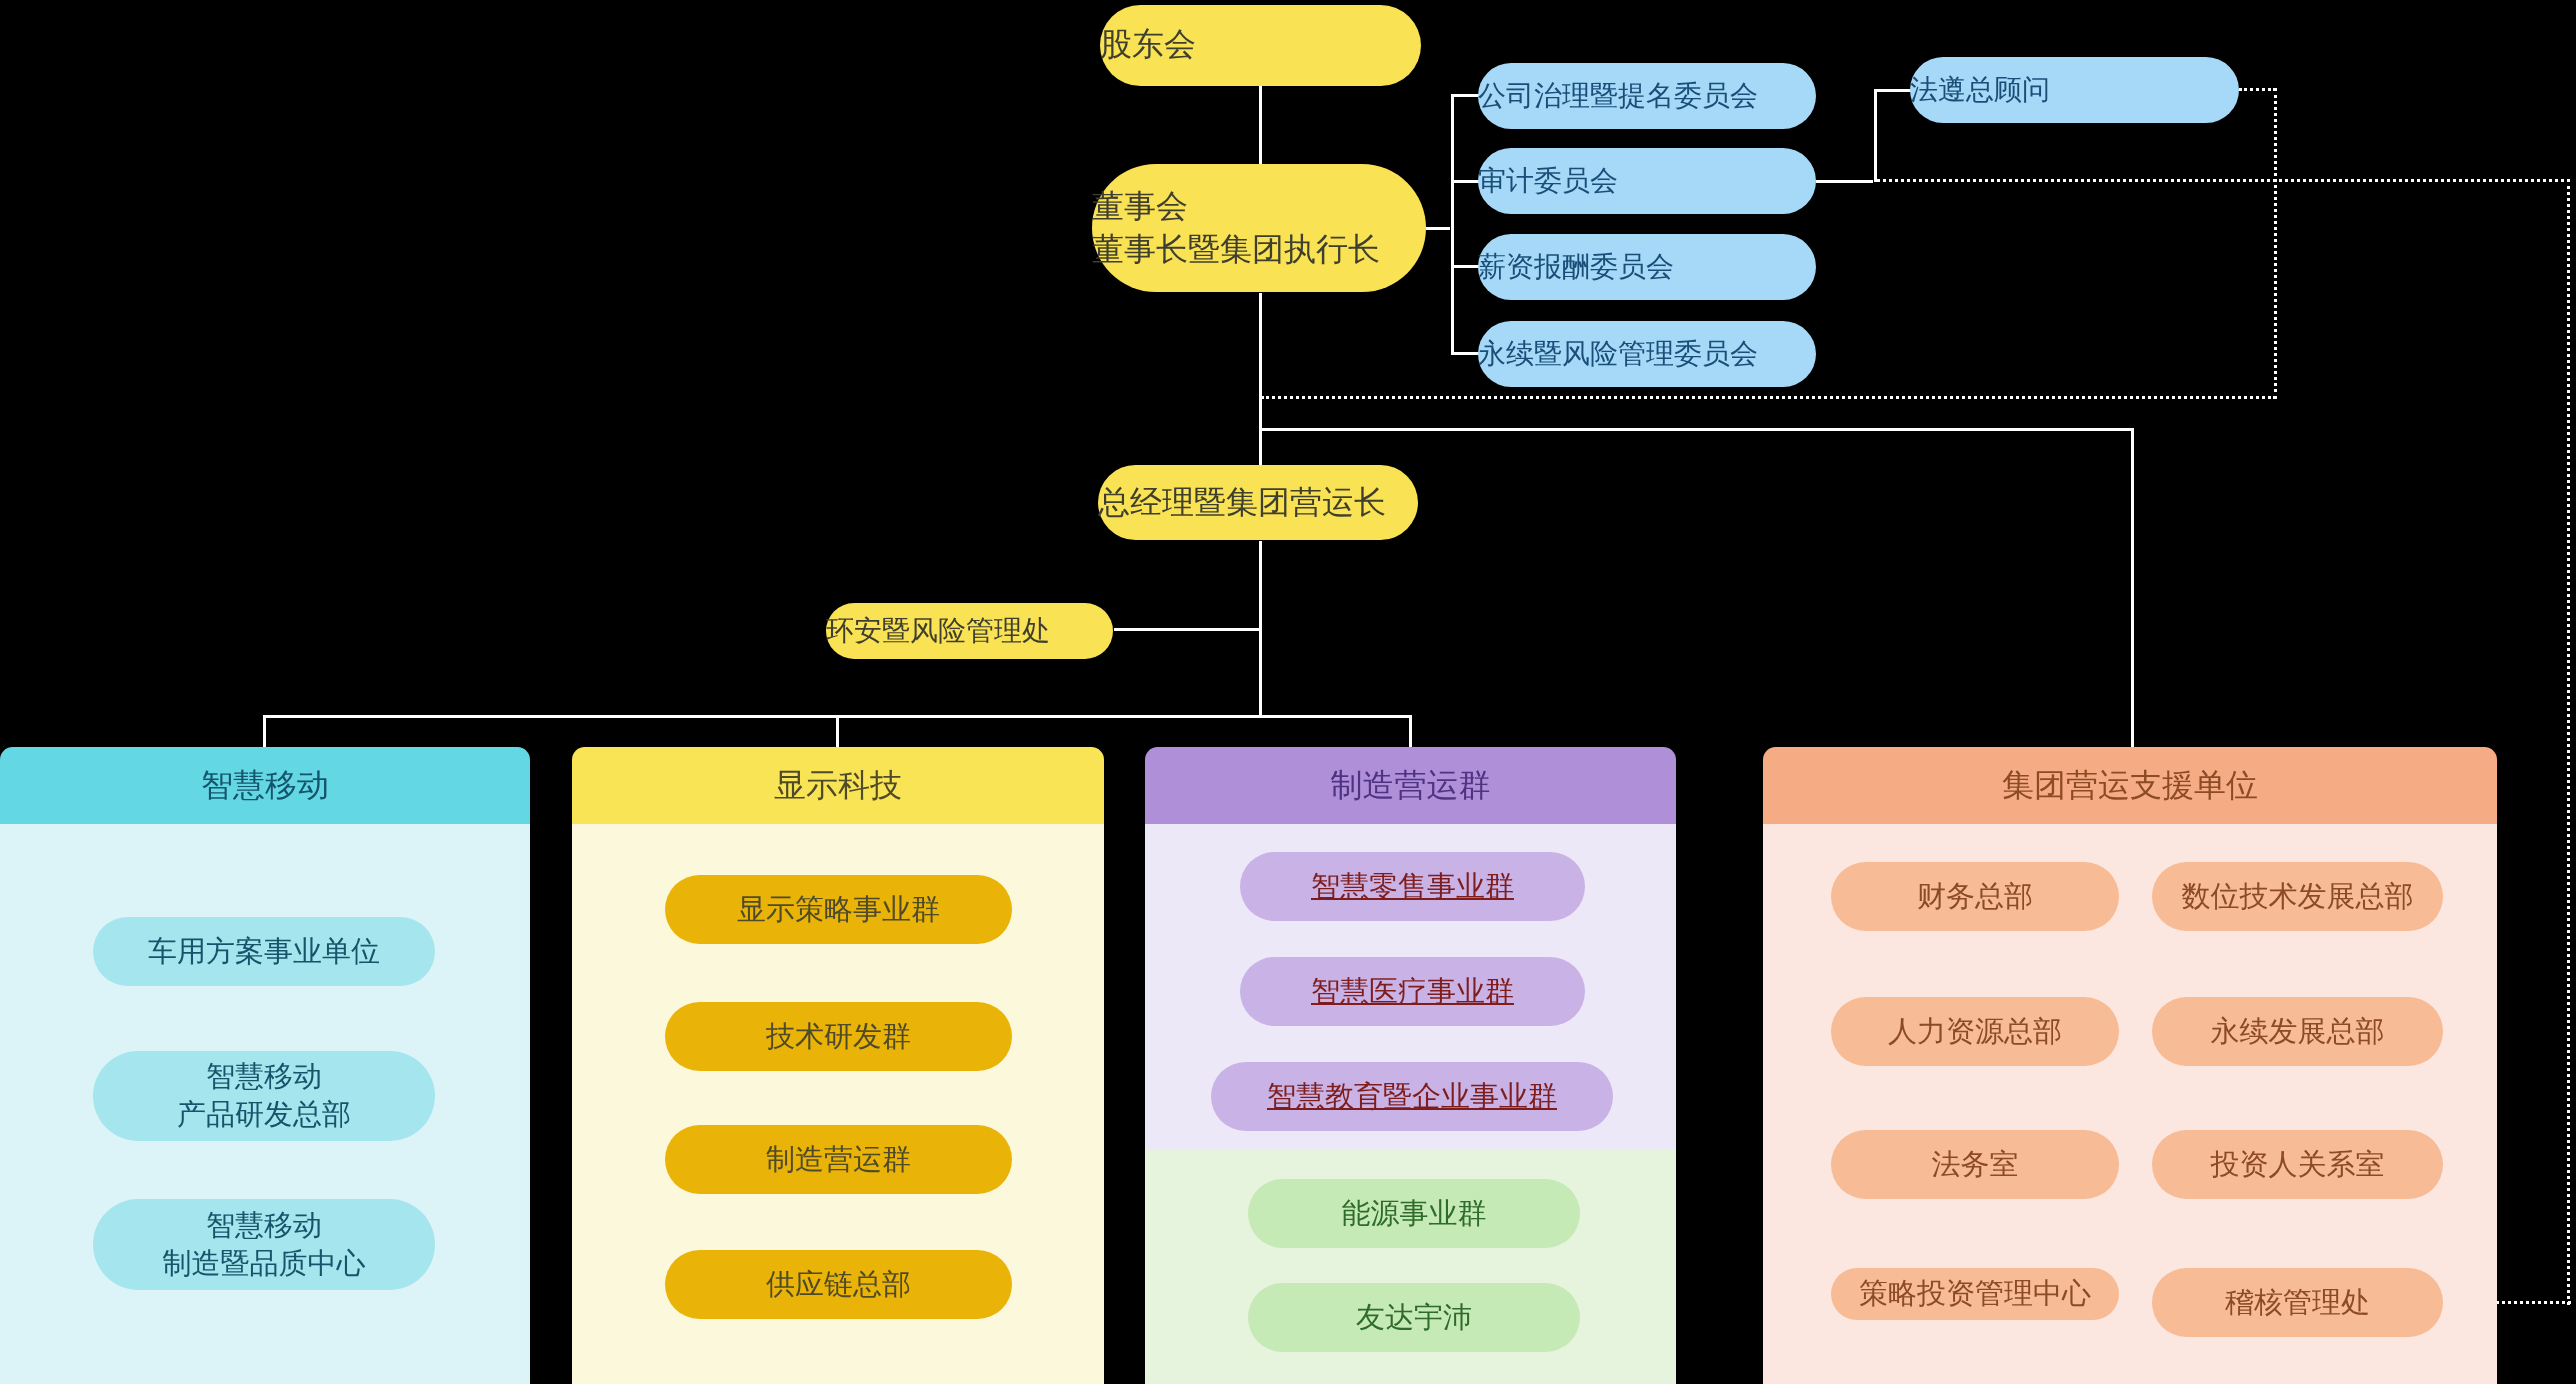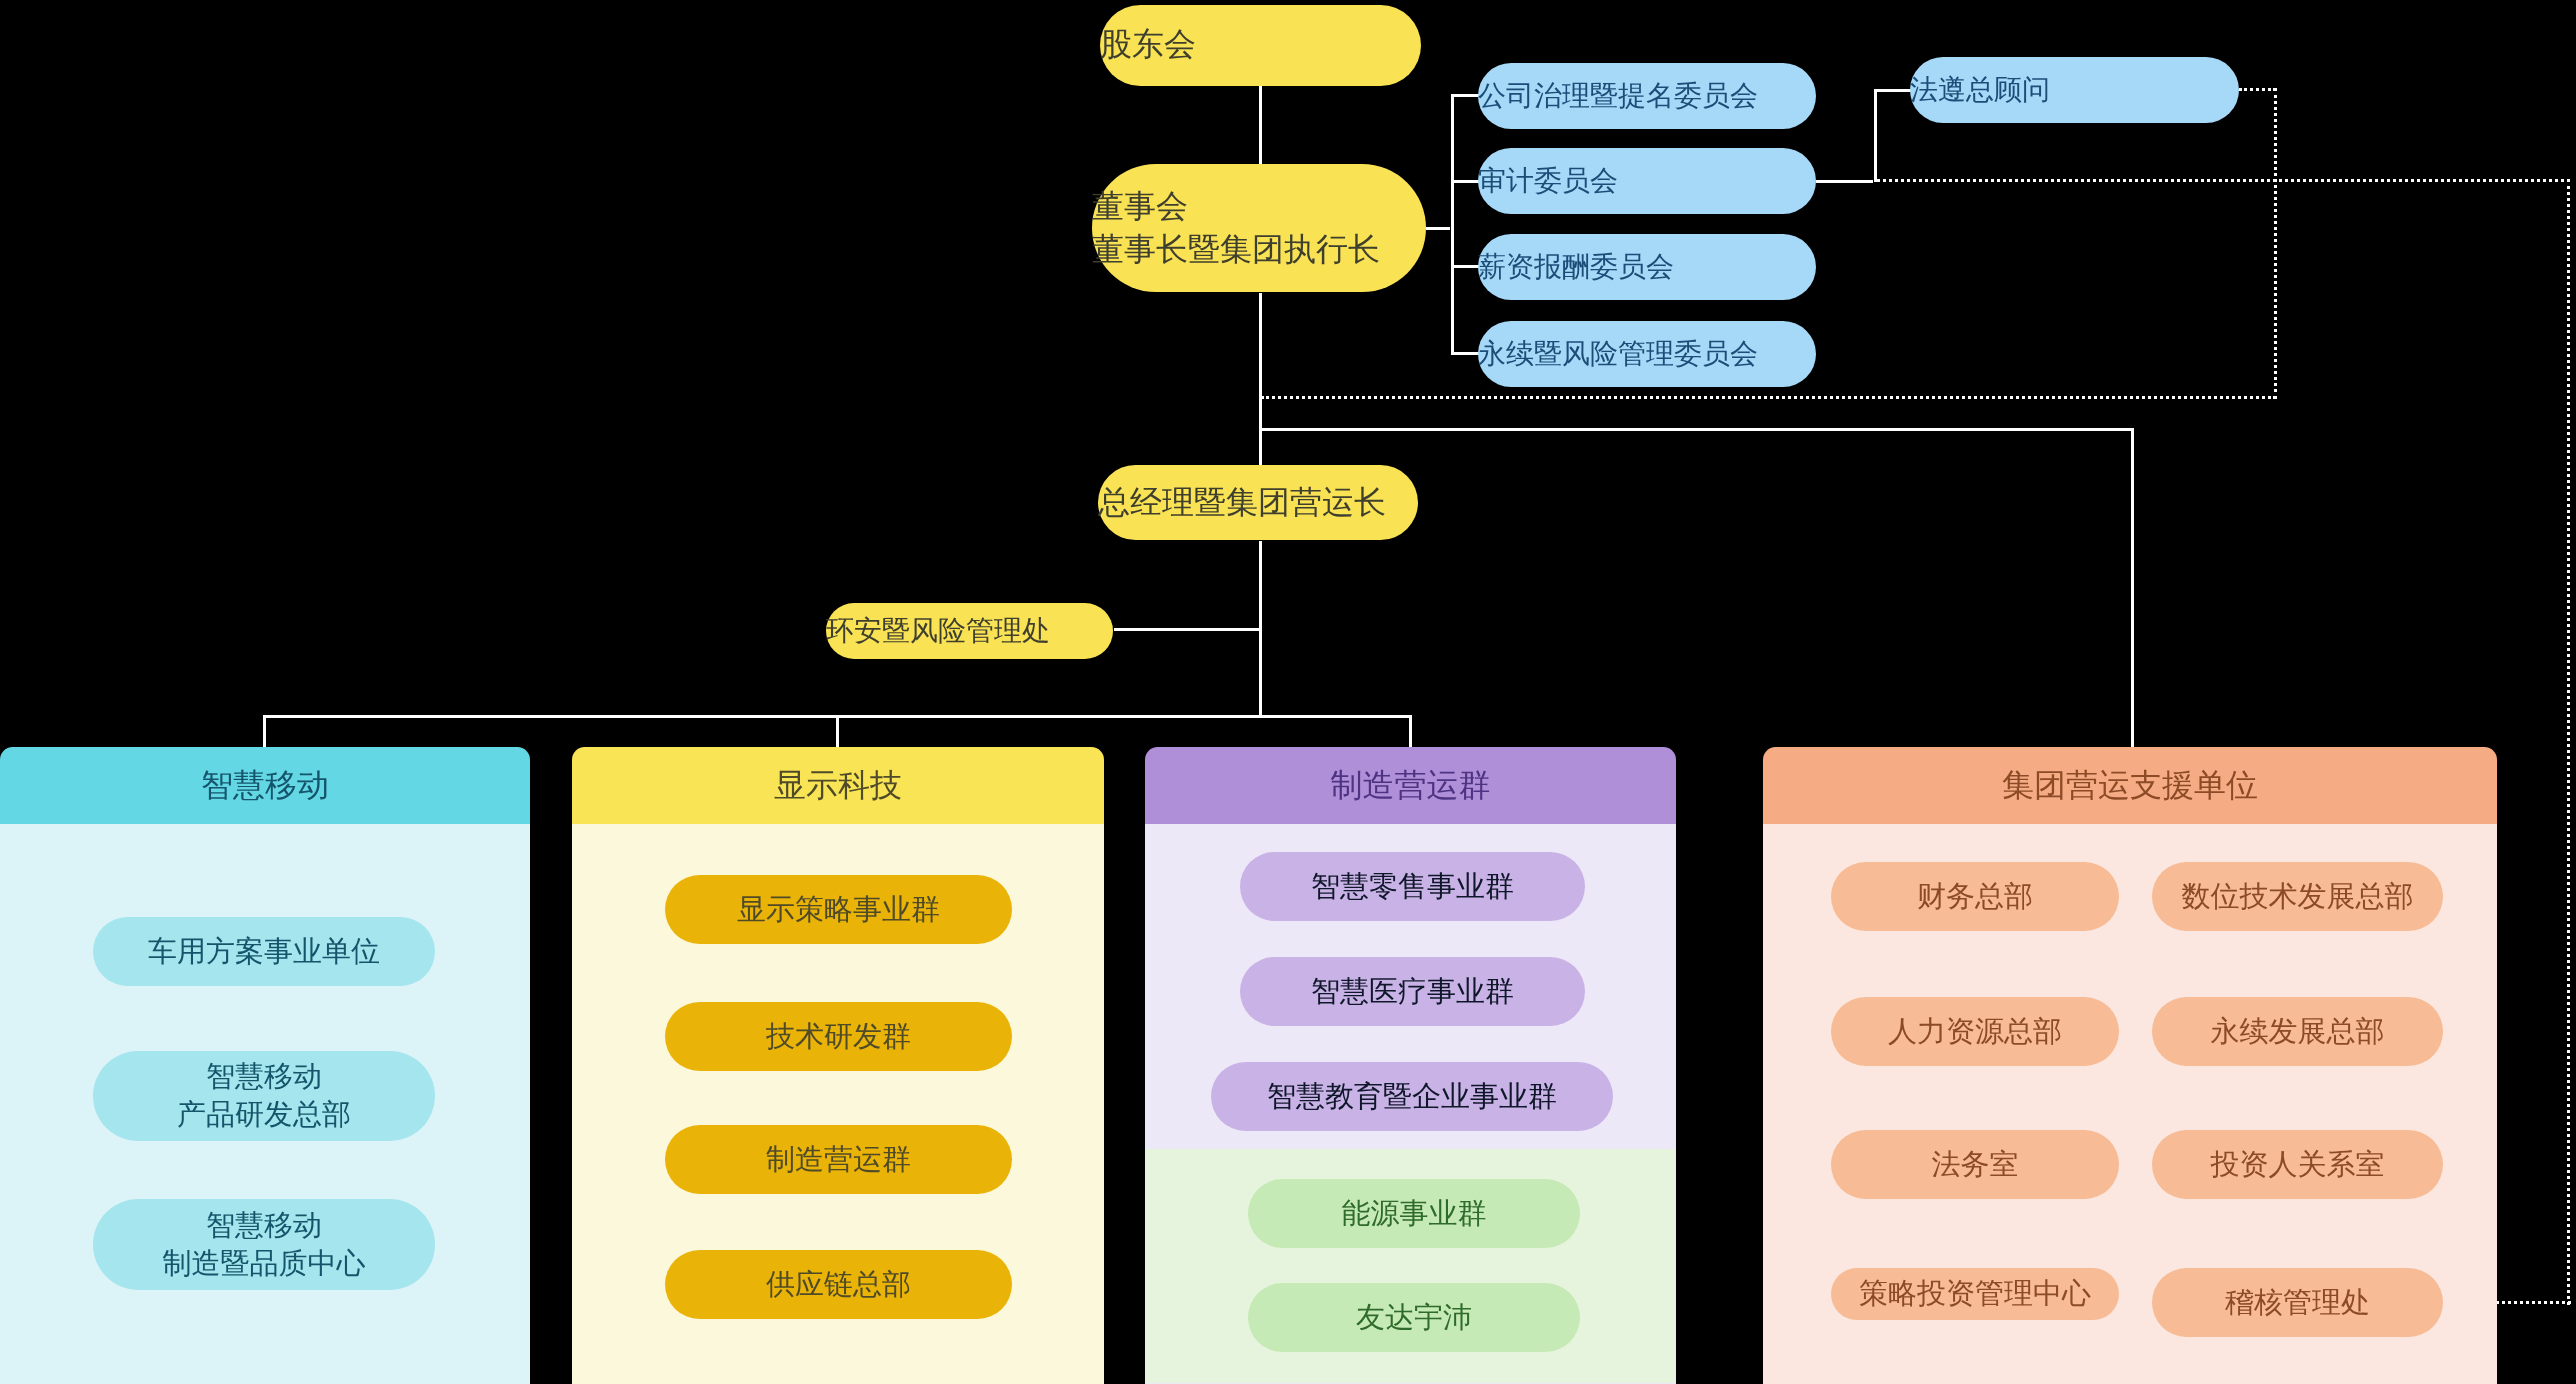--- a/index.html
+++ b/index.html
@@ -46,21 +46,21 @@
     display:flex; flex-direction:column;
     align-items:center; justify-content:center;
     text-align:center;
     border-radius:897px;
     font-size:29px; font-weight:500;
     line-height:1.3;
     z-index:2;
   }
   .cyan-unit   { background:#A5E5ED; color:#14556B; }
   .yellow-unit { background:#eab308; color:#4F4B28; }
-  .purple-unit { background:#C9B2E6; color:#0f172a; }
+  .purple-unit { background:#C9B2E6; color:#7f1d1d;text-decoration:underline; }
   .green-unit  { background:#C6EAB6; color:#2F6B2A; }
   .orange-unit { background:#F7BB95; color:#8C4A26; }
 </style>
 </head>
 <body>
 
 <div class="canvas">
 
   <div class="division" style="left:0;top:747px;width:530px;height:637px;">
     <div class="division-header" style="background:#63D7E4;color:#14556B;">

